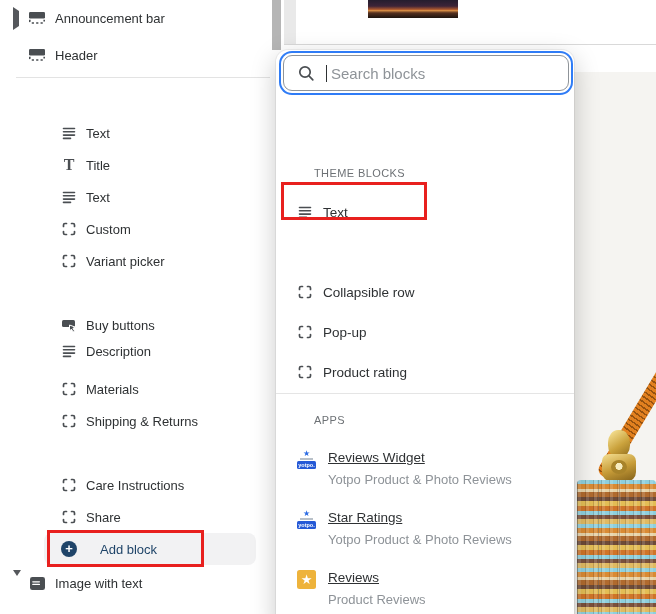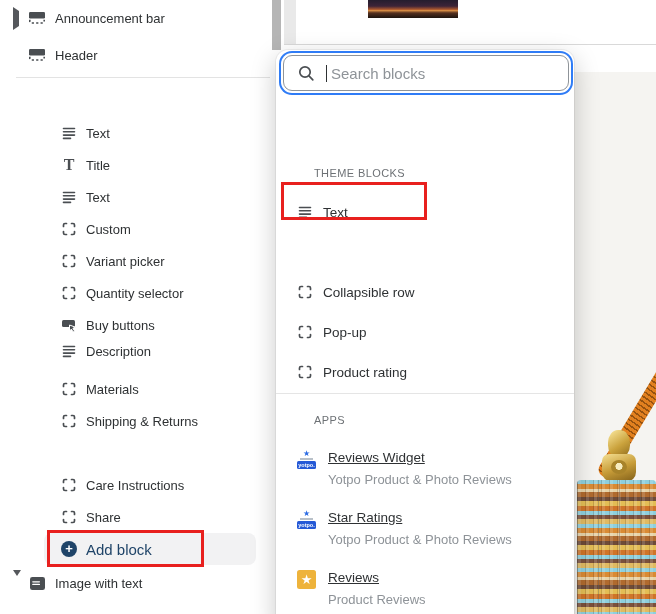--- a/index.html
+++ b/index.html
@@ -14,21 +14,21 @@
   .s-row .sicon{margin-left:5px;width:18px;display:flex;align-items:center;justify-content:center;flex:0 0 auto;}
   .s-row .slabel{margin-left:9px;white-space:nowrap;}
   .s-child .cicon{margin-left:61px;width:16px;display:flex;align-items:center;justify-content:center;flex:0 0 auto;}
   .s-child .slabel{margin-left:9px;}
   .s-divider{position:absolute;left:16px;top:77px;width:254px;height:1px;background:#e3e3e3;}
   .titleT{font-family:"Liberation Serif",serif;font-weight:700;font-size:16px;line-height:14px;color:#4a4e52;}
   .addblock-row{position:absolute;left:44px;top:533px;width:212px;height:32px;background:#f2f2f3;border-radius:8px;
                 display:flex;align-items:center;}
   .plus-circle{margin-left:17px;width:16px;height:16px;border-radius:50%;background:#1f4468;color:#fff;
                display:flex;align-items:center;justify-content:center;font-size:13px;font-weight:700;line-height:16px;}
-  .addblock-label{margin-left:9px;font-size:15px;color:#1f4468;}
+  .addblock-label{margin-left:23px;font-size:13px;color:#1f4468;}
   .partial-row{top:604px;}
   
   .pv-scroll-dark{position:absolute;left:272px;top:0;width:9px;height:50px;background:#b5b5b5;z-index:2;}
   .pv-scroll-light{position:absolute;left:284px;top:0;width:12px;height:44px;background:#e9e9e9;z-index:1;}
   .pv-divider{position:absolute;left:284px;top:44px;width:372px;height:1px;background:#d9d9d9;z-index:1;}
   .pv-thumb{position:absolute;left:368px;top:0;width:90px;height:18px;z-index:1;
     background:linear-gradient(180deg,#241d2e 0%,#3c2438 34%,#a8552e 52%,#d78d44 58%,#55301f 72%,#1d140f 100%);}
   .pv-product{position:absolute;left:570px;top:72px;width:86px;height:542px;background:#f5f4f1;z-index:1;overflow:hidden;}
   .bk-handle{position:absolute;left:57px;top:288px;width:15px;height:125px;border-radius:8px;transform:rotate(31deg);
     background:repeating-linear-gradient(4deg,#e2801f 0 3px,#96520f 3px 4.5px);}
@@ -139,28 +139,20 @@
       <span class="slabel">Custom</span>
     </div>
     <div class="s-row s-child" style="top:245px">
       <span class="cicon">
           <svg width="16" height="16" viewBox="0 0 16 16" fill="none" stroke="#4a4e52" stroke-width="1.7" stroke-linecap="round">
             <path d="M5.5 2.5H4A1.5 1.5 0 0 0 2.5 4v1.5M10.5 2.5H12A1.5 1.5 0 0 1 13.5 4v1.5M5.5 13.5H4A1.5 1.5 0 0 1 2.5 12v-1.5M10.5 13.5H12a1.5 1.5 0 0 0 1.5-1.5v-1.5"></path>
           </svg>
         </span>
       <span class="slabel">Variant picker</span>
     </div>
-    <div class="s-row s-child" style="top:277px">
-      <span class="cicon">
-          <svg width="16" height="16" viewBox="0 0 16 16" fill="none" stroke="#4a4e52" stroke-width="1.7" stroke-linecap="round">
-            <path d="M5.5 2.5H4A1.5 1.5 0 0 0 2.5 4v1.5M10.5 2.5H12A1.5 1.5 0 0 1 13.5 4v1.5M5.5 13.5H4A1.5 1.5 0 0 1 2.5 12v-1.5M10.5 13.5H12a1.5 1.5 0 0 0 1.5-1.5v-1.5"></path>
-          </svg>
-        </span>
-      <span class="slabel">Quantity selector</span>
-    </div>
     <div class="s-row s-child" style="top:309px">
       <span class="cicon">
           <svg width="16" height="16" viewBox="0 0 16 16">
             <rect x="1" y="3" width="13" height="7" rx="1.5" fill="#4a4e52"></rect>
             <path d="M8.5 8l6 2.2-2.6 1 1.7 2.9-1.5.9-1.7-2.9-1.9 1.9z" fill="#4a4e52" stroke="#fff" stroke-width="1"></path>
           </svg>
         </span>
       <span class="slabel">Buy buttons</span>
     </div>
     <div class="s-row s-child" style="top:335px">

